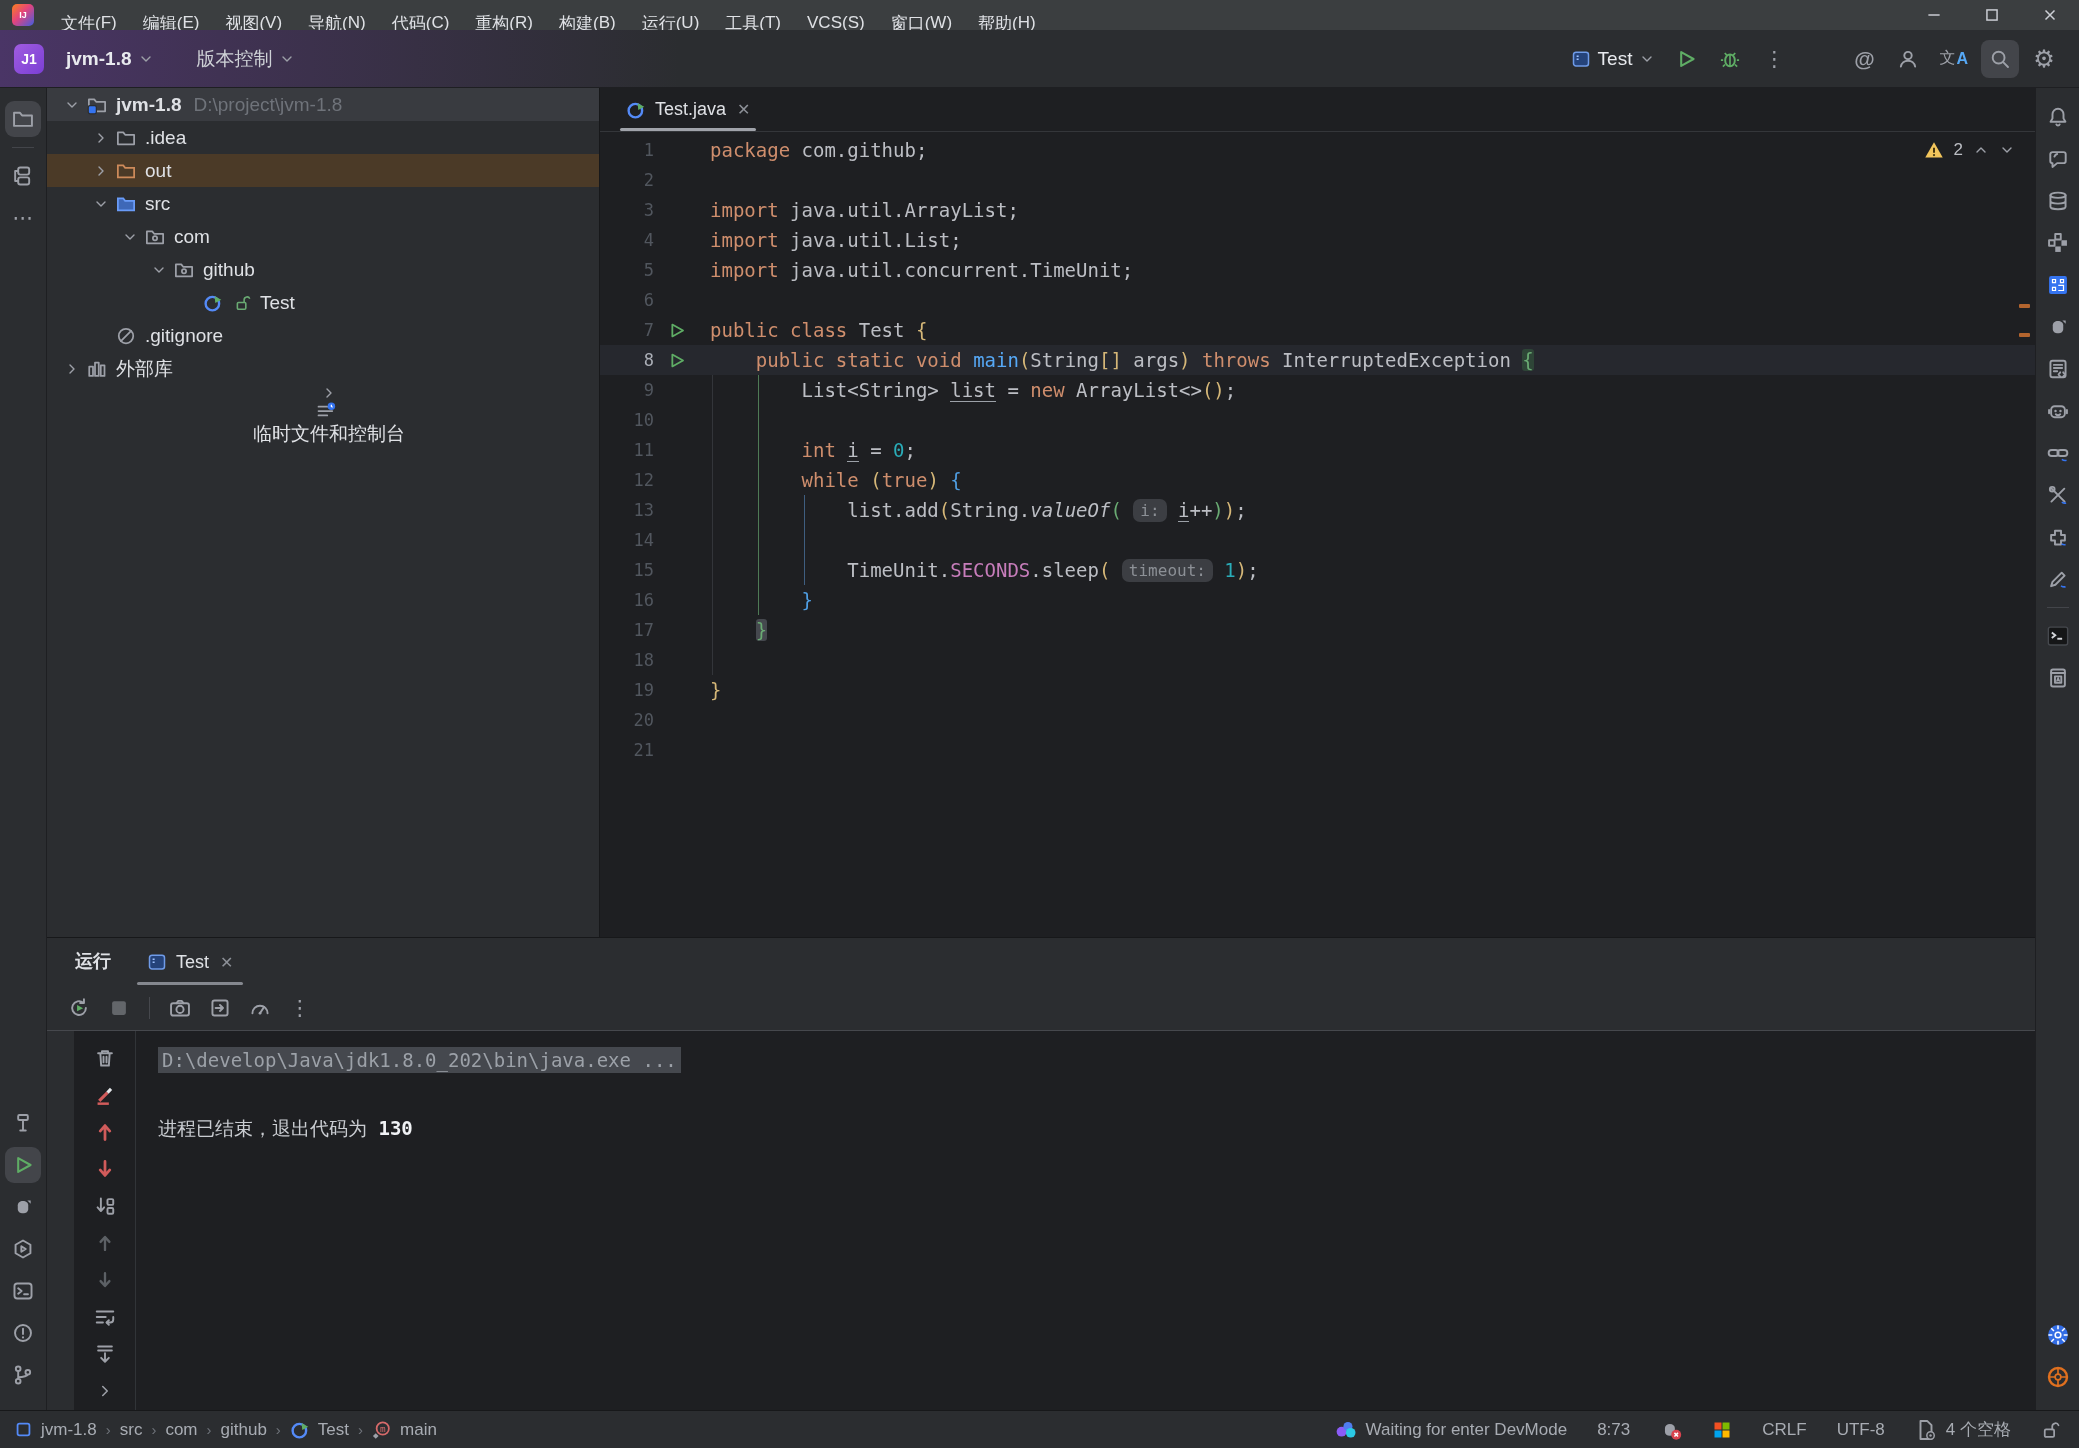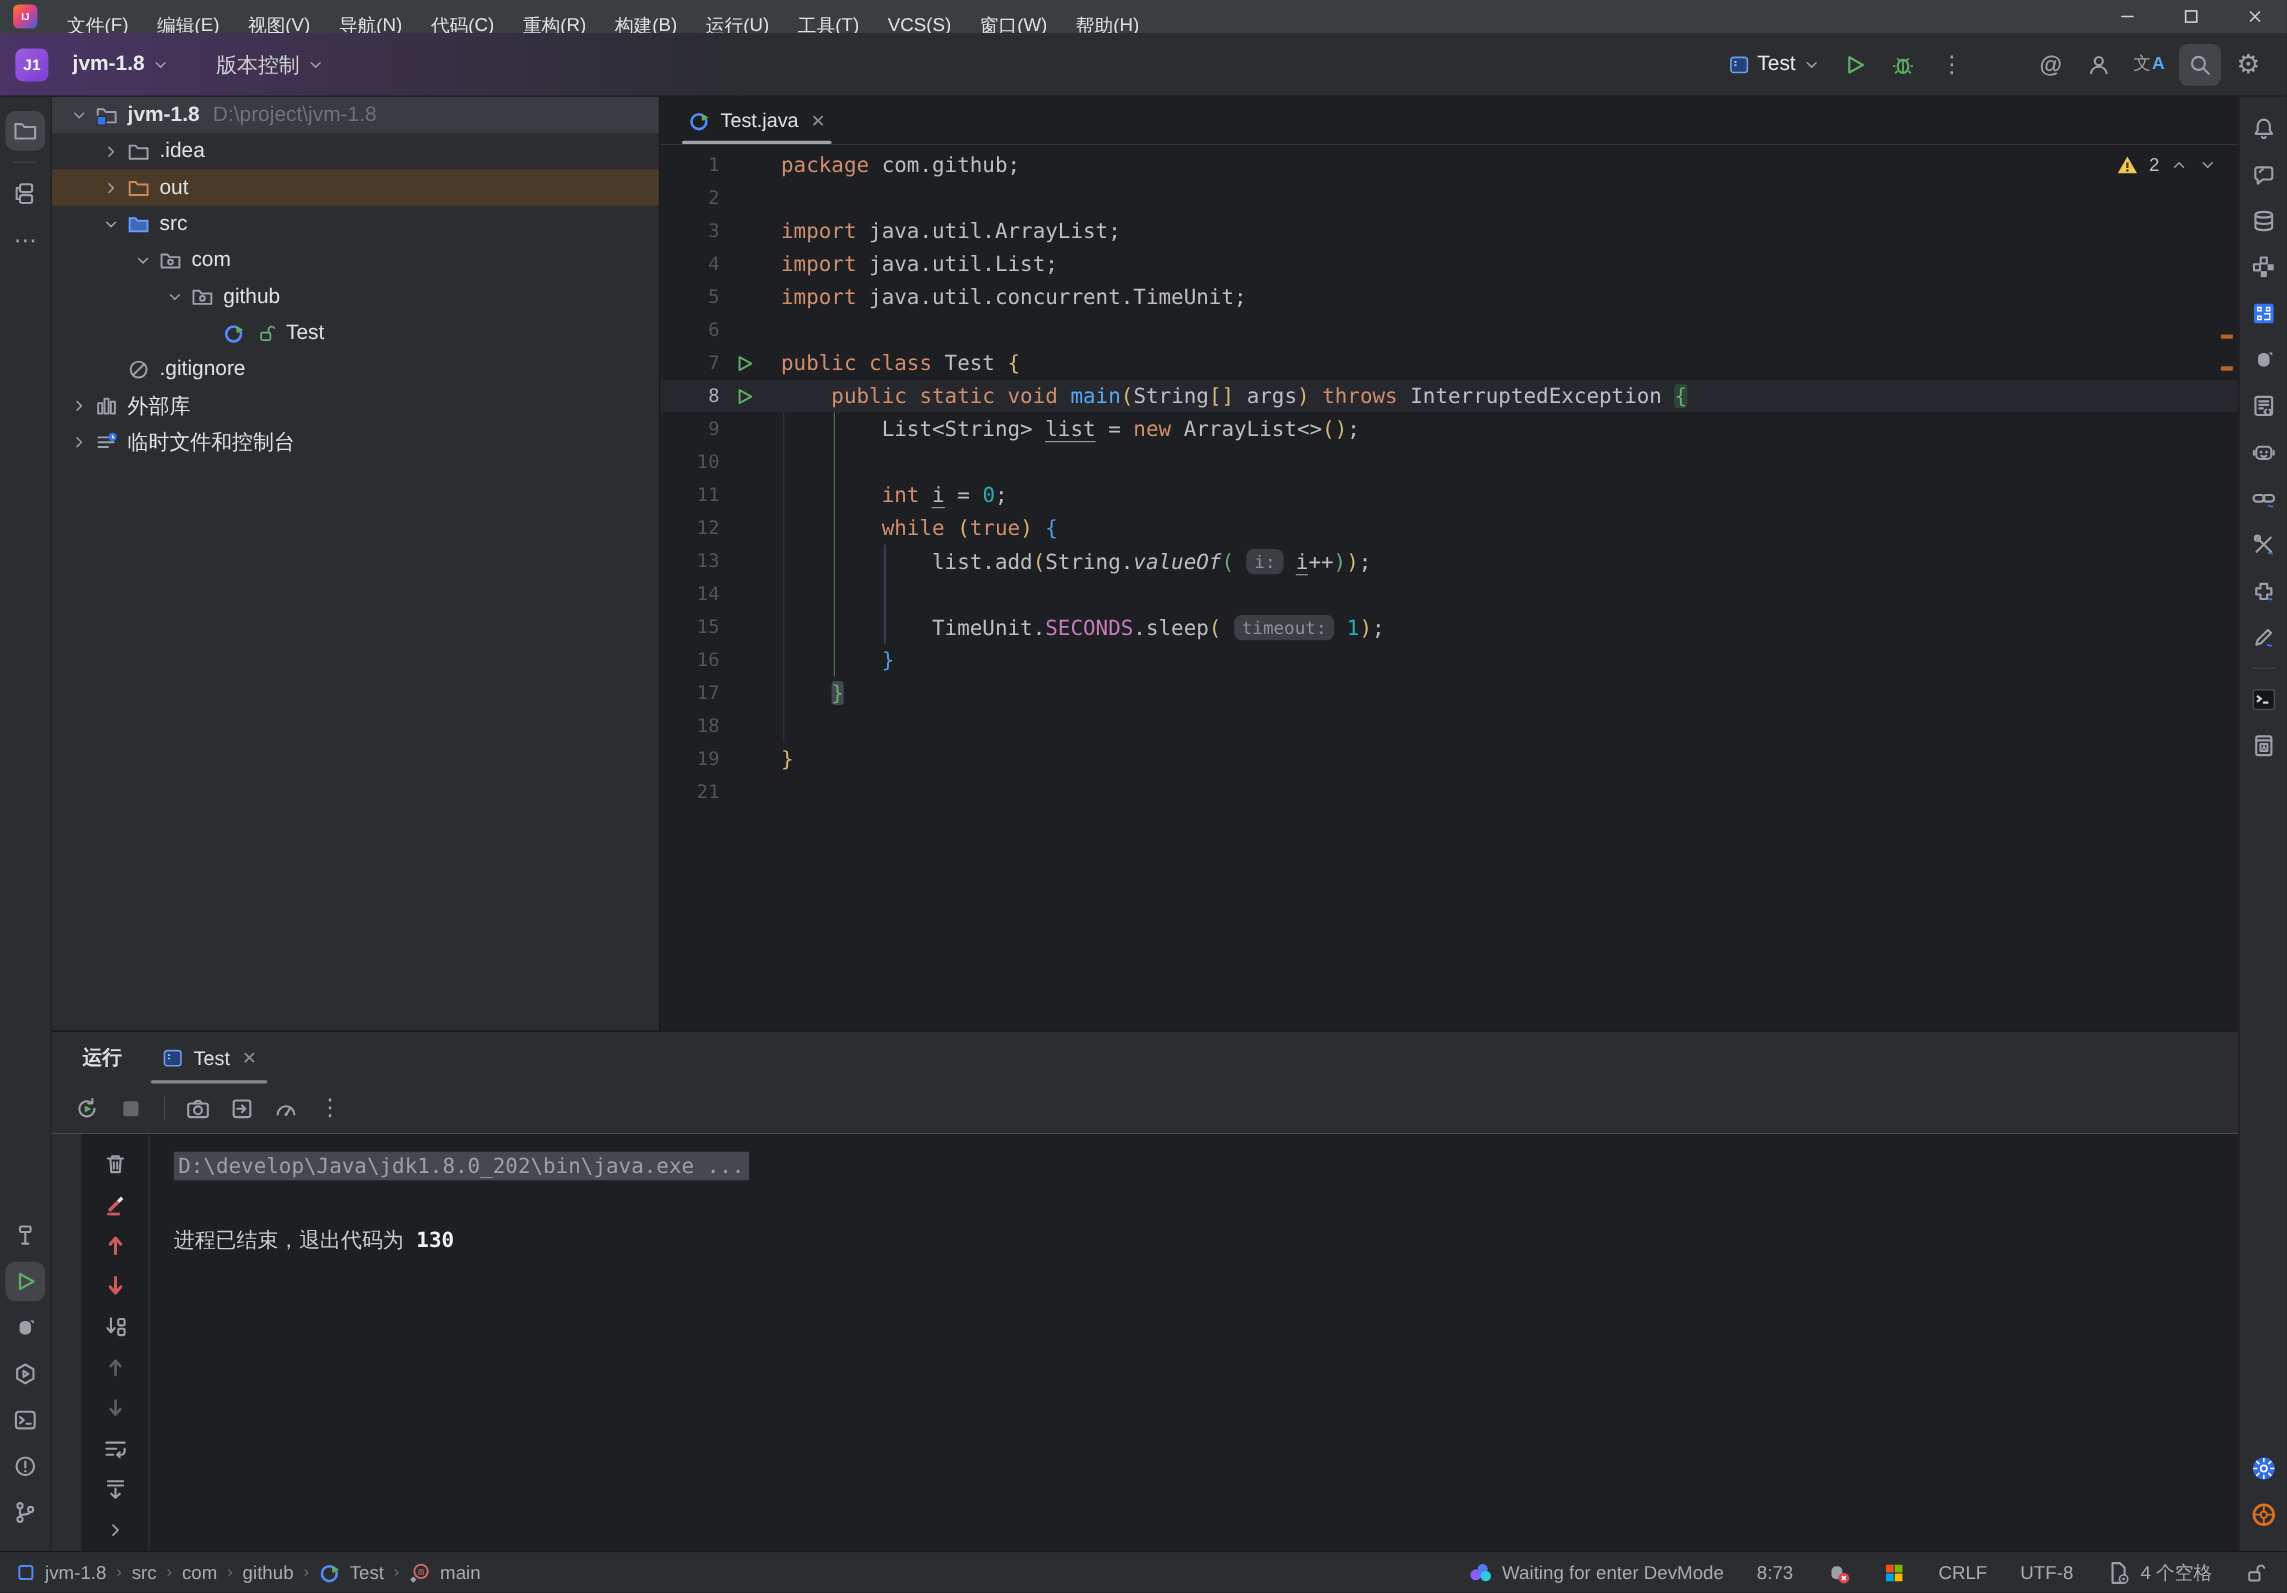--- a/index.html
+++ b/index.html
@@ -408,21 +408,21 @@
                 </span>
                 <span class="tree-ico">
                   <svg width="20" height="20" viewBox="0 0 16 16" fill="none">
                     <rect x="1.8" y="6" width="3" height="7.5" stroke="#9da0a8" stroke-width="1.4" fill="none" stroke-linecap="round" stroke-linejoin="round"></rect>
                     <rect x="6.4" y="2.8" width="3" height="10.7" stroke="#9da0a8" stroke-width="1.4" fill="none" stroke-linecap="round" stroke-linejoin="round"></rect>
                     <rect x="11" y="5" width="3" height="8.5" stroke="#9da0a8" stroke-width="1.4" fill="none" stroke-linecap="round" stroke-linejoin="round"></rect>
                   </svg>
                 </span>
                 <span>外部库</span>
               </div>
-              <div class="tree-row" style="padding-left: 12px;">
+              <div class="tree-row" style="padding-left: 12px; flex-direction: column;">
                 <span class="tree-chev">
                   <svg width="16" height="16" viewBox="0 0 16 16" fill="none">
                     <polyline points="6,4 10,8 6,12" stroke="#9da0a8" stroke-width="1.4" fill="none" stroke-linecap="round" stroke-linejoin="round"></polyline>
                   </svg>
                 </span>
                 <span class="tree-ico">
                   <svg width="20" height="20" viewBox="0 0 16 16" fill="none">
                     <path d="M2 4.5h7M2 8h11M2 11.5h7" stroke="#9da0a8" stroke-width="1.4" fill="none" stroke-linecap="round" stroke-linejoin="round"></path>
                     <circle cx="12.3" cy="4.2" r="3" fill="#3574f0"></circle>
                     <path d="M12.3 3v1.4l1 .6" stroke="#fff" stroke-width="1" fill="none"></path>
@@ -544,20 +544,25 @@
                 </div>
                 <div class="code-row">
                   <span class="ln">18</span>
                   <span class="gicon"></span>
                   <span class="code-text"></span>
                 </div>
                 <div class="code-row">
                   <span class="ln">19</span>
                   <span class="gicon"></span>
                   <span class="code-text"><span class="tk-bY">}</span></span>
+                </div>
+                <div class="code-row">
+                  <span class="ln">20</span>
+                  <span class="gicon"></span>
+                  <span class="code-text"></span>
                 </div>
                 <div class="code-row">
                   <span class="ln">21</span>
                   <span class="gicon"></span>
                   <span class="code-text"></span>
                 </div>
                 <div class="guide" style="background: rgb(51, 53, 58); left: 112px; top: 243px; height: 300px;"></div>
                 <div class="guide" style="background: rgb(78, 122, 85); left: 158px; top: 243px; height: 240px;"></div>
                 <div class="guide" style="background: rgb(63, 94, 128); left: 204px; top: 363px; height: 90px;"></div>
               </div>

